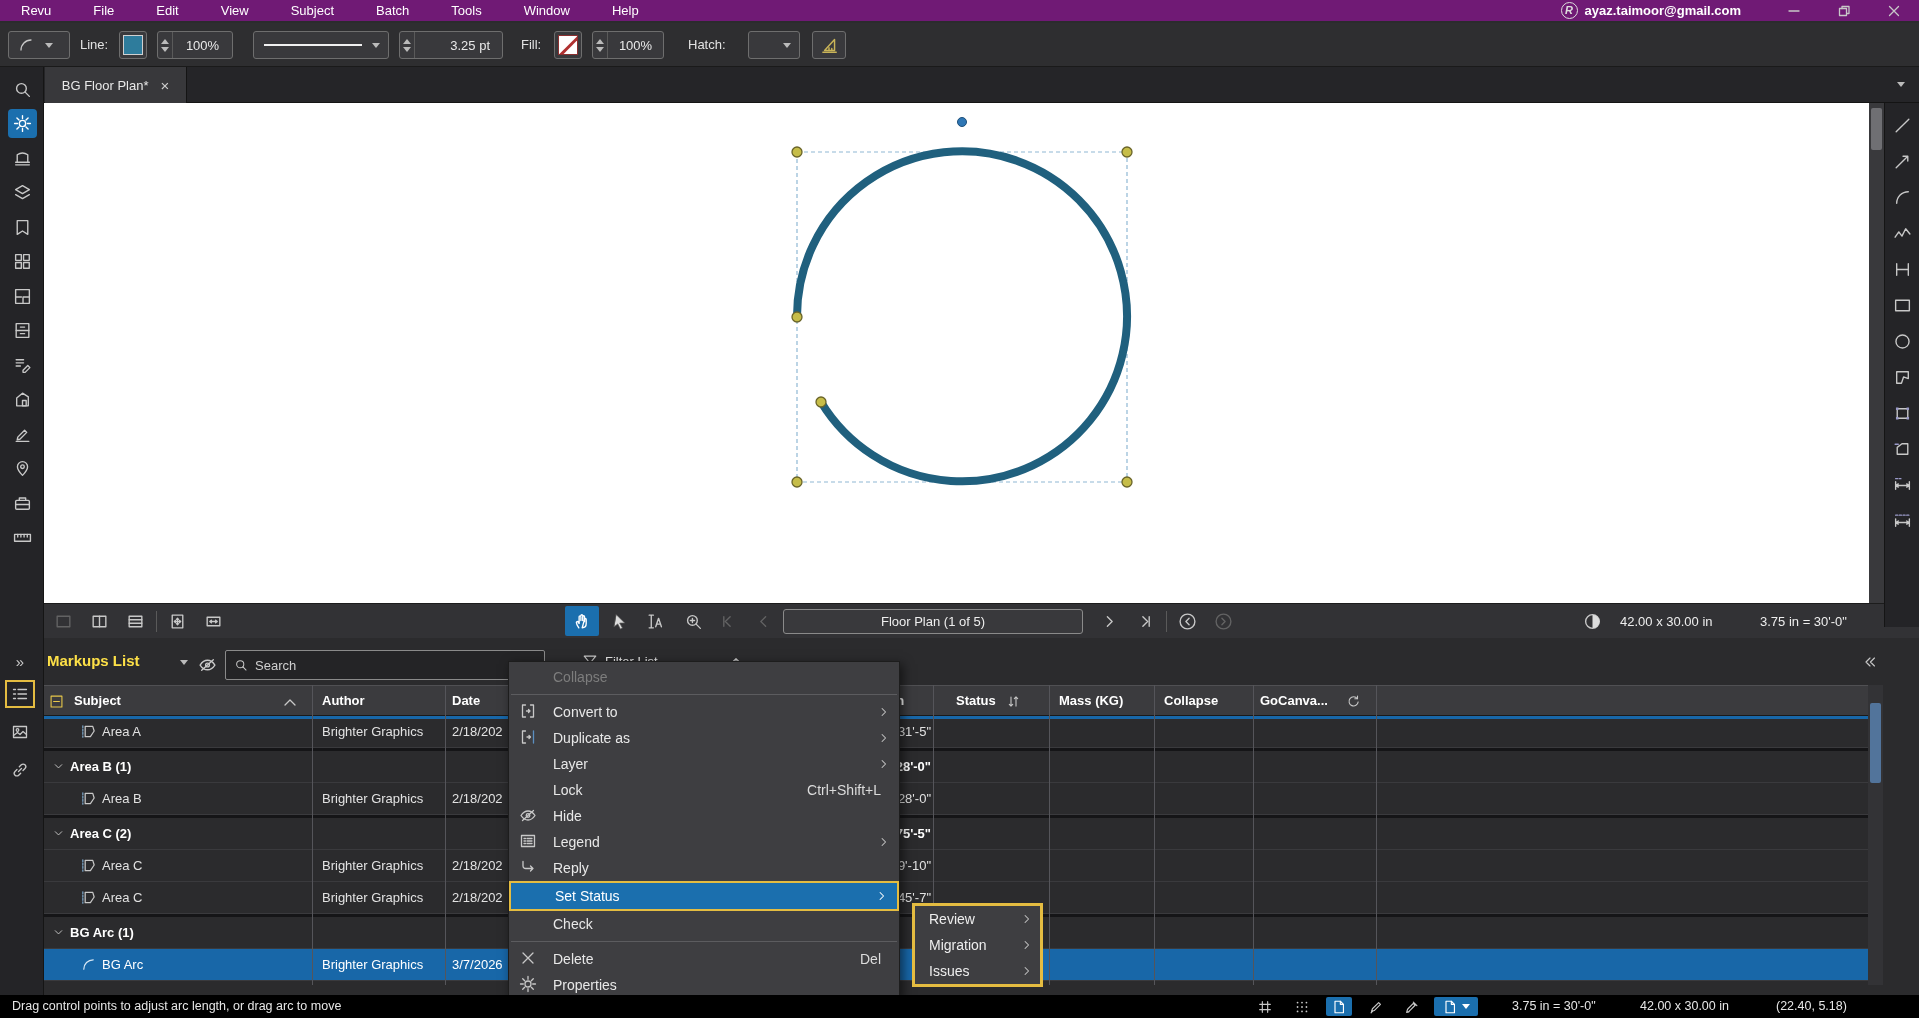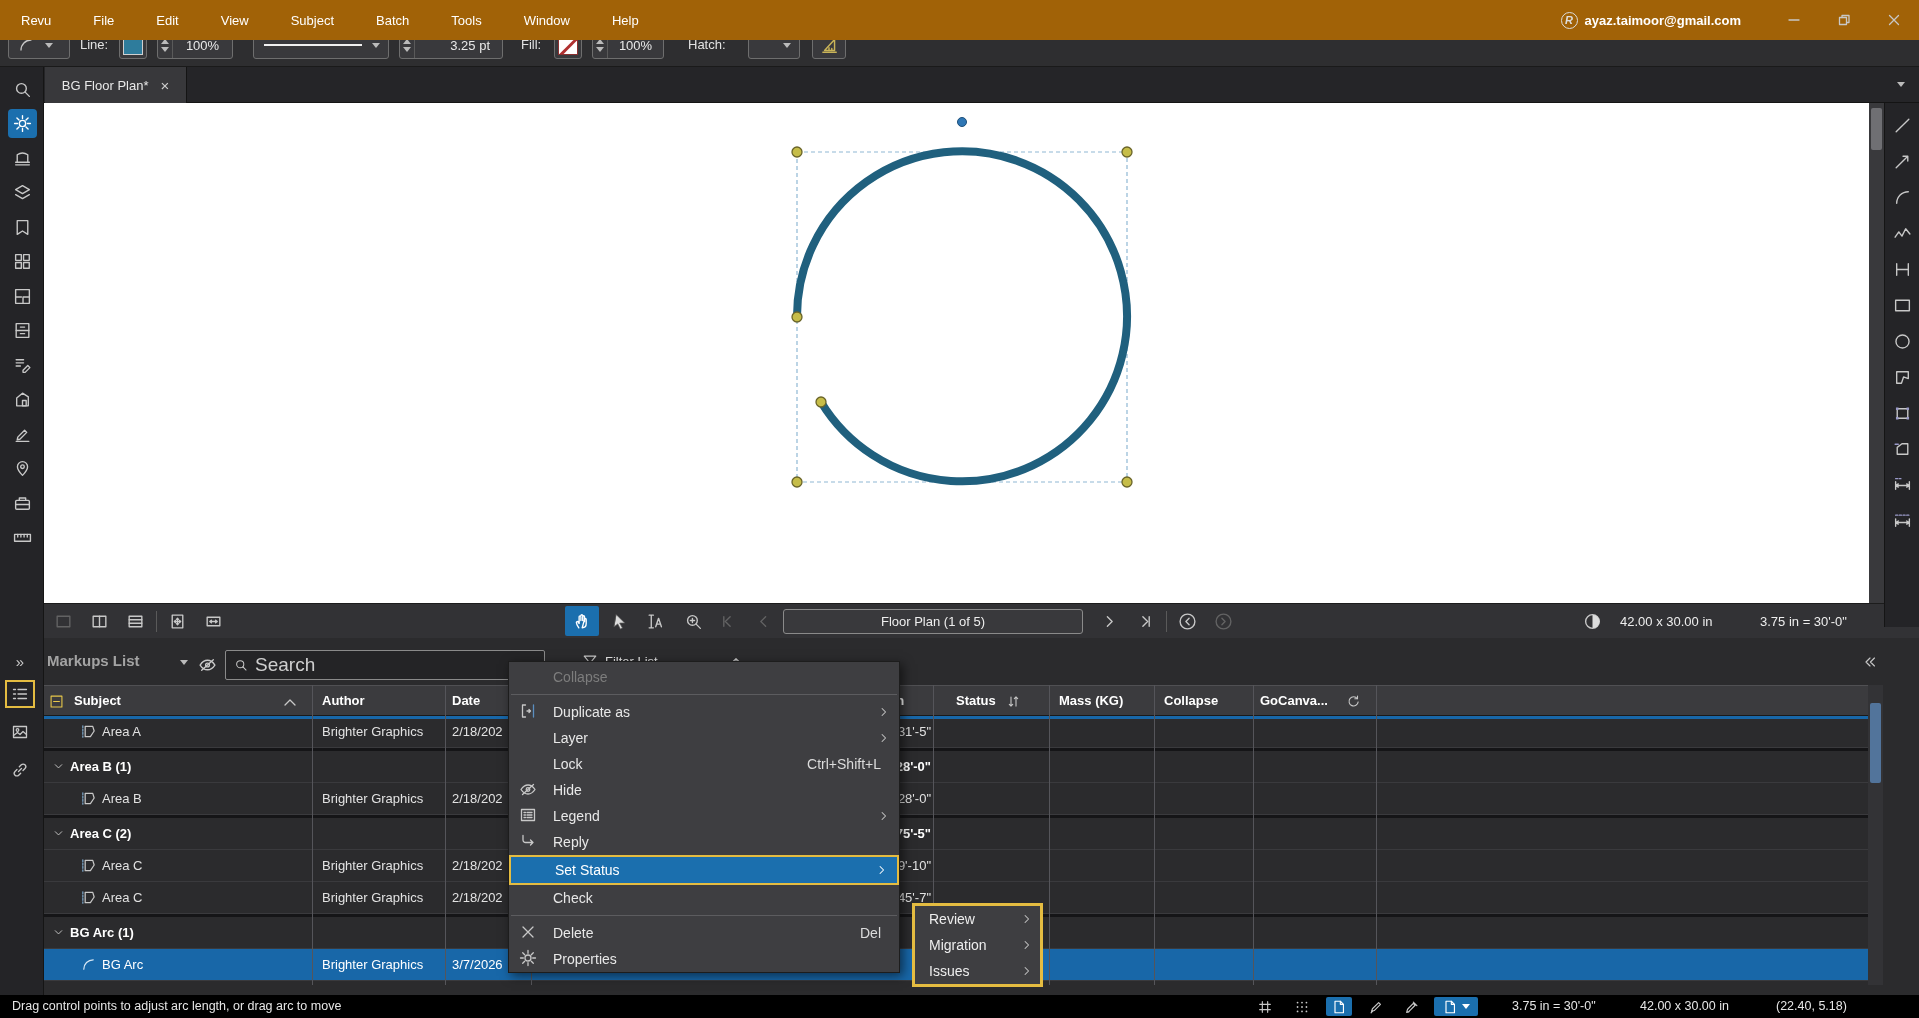--- a/index.html
+++ b/index.html
@@ -2,21 +2,21 @@
 <html><head>
 <meta charset="utf-8">
 <style>
   * { margin:0; padding:0; box-sizing:border-box; }
   body { background:#111; font-family:"Liberation Sans", sans-serif; }
   .screen { position:relative; width:1919px; height:1018px; overflow:hidden; background:#2b2b2d; font-family:"Liberation Sans", sans-serif; }
   .abs { position:absolute; }
   svg.ic { fill:none; stroke:#c8c8c8; stroke-width:1.3; stroke-linecap:round; stroke-linejoin:round; display:block; }
 
   
-  .titlebar { left:0; top:0; width:1919px; height:40px; background:#a16207; display:flex; align-items:center; color:#fff; font-size:13px; z-index:20; }
+  .titlebar { left:0; top:0; width:1919px; height:21px; background:#701a75; display:flex; align-items:center; color:#fff; font-size:13px; z-index:20; }
   .menu-item { padding:0 21px; height:23px; line-height:23px; cursor:default; }
   .tb-right { margin-left:auto; display:flex; align-items:center; }
   .logo { width:17px; height:17px; border:1.5px solid #ddd; border-radius:50%; color:#ddd; font-size:11px; font-weight:bold; font-style:italic; text-align:center; line-height:15px; margin-right:7px; }
   .account { color:#fff; font-weight:bold; font-size:13px; margin-right:28px; }
   .winbtn { width:50px; height:23px; display:flex; align-items:center; justify-content:center; color:#ddd; }
 
   
   .toolbar { left:0; top:23px; width:1919px; height:44px; background:#2e2e30; border-bottom:1px solid #1a1a1a; z-index:19; }
   .ctl { position:absolute; top:8px; height:28px; background:#39393c; border:1px solid #6e6e6e; border-radius:3px; display:flex; align-items:center; color:#e8e8e8; font-size:13px; }
   .lbl { position:absolute; top:14px; color:#e2e2e2; font-size:13px; }
@@ -57,24 +57,24 @@
   .nv { position:absolute; top:5px; width:26px; height:25px; display:flex; align-items:center; justify-content:center; }
   .nv svg { width:19px; height:19px; }
   .nv.blue { background:#1b6fae; width:34px; height:30px; top:2px; border-radius:2px; }
   .nv.dim svg { stroke:#6f6f6f; opacity:.8; }
   .pagebox { position:absolute; left:739px; top:5px; width:300px; height:25px; border:1px solid #8a8a8a; border-radius:3px; background:#39393c; color:#eee; font-size:13px; display:flex; align-items:center; justify-content:center; }
   .nv-sep { position:absolute; top:7px; width:1px; height:21px; background:#5a5a5a; }
   .nav-text { position:absolute; top:10px; font-size:13px; color:#eee; }
 
   
   .panel { left:44px; top:645px; width:1875px; height:350px; background:#2b2b2d; z-index:5; }
-  .panel-title { position:absolute; left:3px; top:7px; font-size:15px; font-weight:bold; color:#a3a3a3; }
+  .panel-title { position:absolute; left:3px; top:7px; font-size:15px; font-weight:bold; color:#fde047; }
   .ph-icon { position:absolute; top:10px; }
   .searchbox { position:absolute; left:181px; top:5px; width:320px; height:30px; background:#242426; border:1px solid #8a8a8a; border-radius:2px; display:flex; align-items:center; padding:0 8px; gap:7px; }
-  .searchbox input { background:transparent; border:none; outline:none; color:#ddd; font-size:19px; width:250px; font-family:"Liberation Sans", sans-serif; }
+  .searchbox input { background:transparent; border:none; outline:none; color:#ddd; font-size:13px; width:250px; font-family:"Liberation Sans", sans-serif; }
   .searchbox input::placeholder { color:#cfcfcf; }
   .filter { position:absolute; left:538px; top:8px; display:flex; align-items:center; gap:7px; color:#e6e6e6; font-size:13px; }
   .collapse-panel { position:absolute; left:1818px; top:9px; }
 
   .thead { position:absolute; left:0; top:40px; width:1824px; height:31px; background:#3b3b3e; border-top:1px solid #505053; border-bottom:1px solid #1a1a1a; color:#fff; font-size:13px; font-weight:bold; }
   .th { position:absolute; top:7px; }
   .rows { position:absolute; left:0; top:71px; width:1824px; height:269px; }
   .row { position:relative; width:1824px; height:32px; background:#2b2b2d; border-bottom:1px solid #3a3a3d; color:#e2e2e2; font-size:13px; }
   .row.group { font-weight:bold; color:#fff; }
   .row.sel { background:#1867a8; color:#fff; }
@@ -731,20 +731,34 @@
   </div>
 
   <div class="abs cmenu" id="cmenu">
       <div class="mi disabled">
         <span class="mi-label">Collapse</span>
       </div>
       <div class="msep"></div>
       <div class="mi">
         <span class="mi-icon">
           <svg class="ic " width="18" height="18" viewBox="0 0 18 18">
+            <path d="M6.5 3h-3v12h3M11.5 3h3v12h-3"></path>
+            <path d="M7.5 9h3.5M11 9L9.5 7.5M11 9L9.5 10.5"></path>
+          </svg>
+        </span>
+        <span class="mi-label">Convert to</span>
+        <span class="mi-chev">
+          <svg class="ic " width="14" height="14" viewBox="0 0 18 18">
+            <path d="M6.5 4.5L11 9l-4.5 4.5"></path>
+          </svg>
+        </span>
+      </div>
+      <div class="mi">
+        <span class="mi-icon">
+          <svg class="ic " width="18" height="18" viewBox="0 0 18 18">
             <path d="M6.5 3h-3v12h3"></path>
             <path d="M8 9h3.5M11.5 9L10 7.5M11.5 9L10 10.5"></path>
             <path d="M14.5 3v12" stroke="#5b8fc0"></path>
           </svg>
         </span>
         <span class="mi-label">Duplicate as</span>
         <span class="mi-chev">
           <svg class="ic " width="14" height="14" viewBox="0 0 18 18">
             <path d="M6.5 4.5L11 9l-4.5 4.5"></path>
           </svg>

